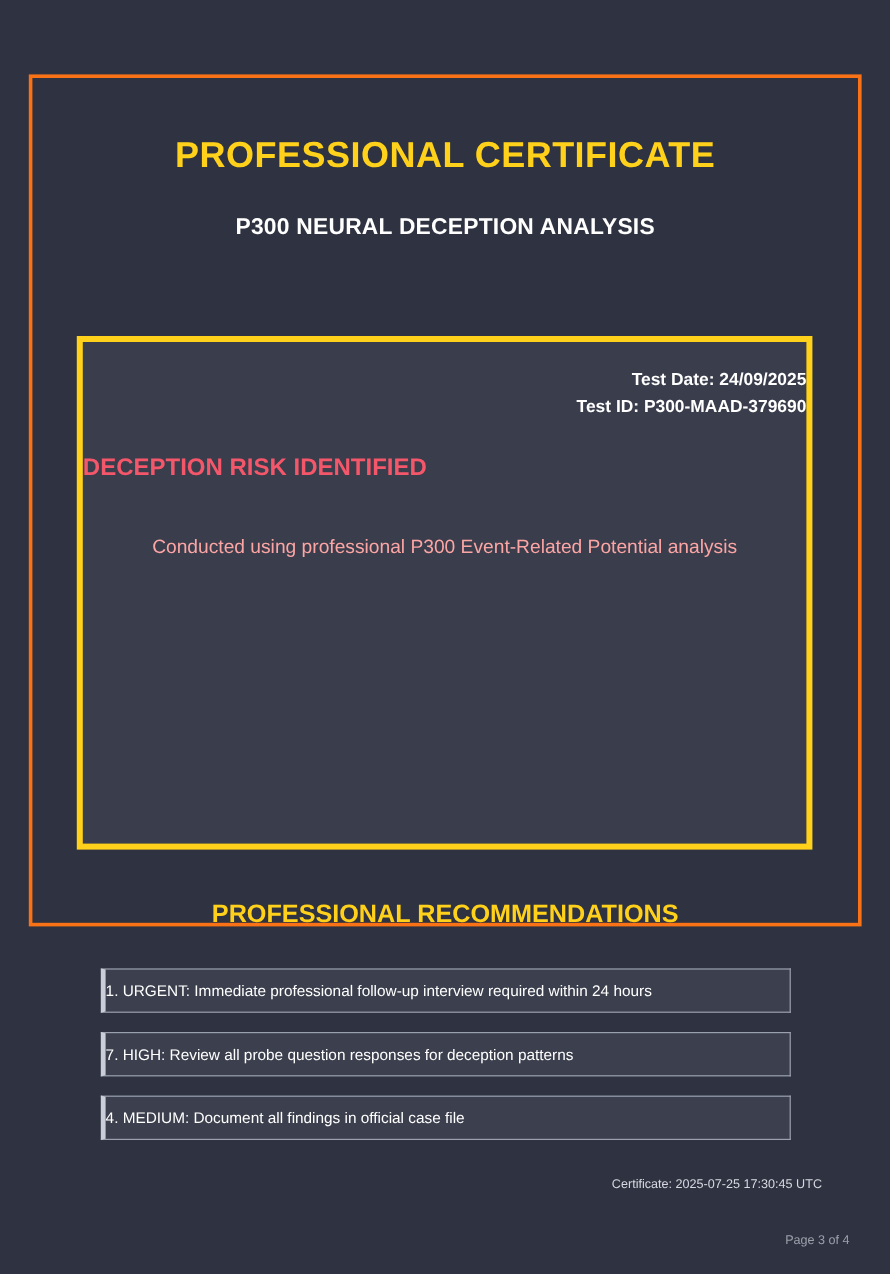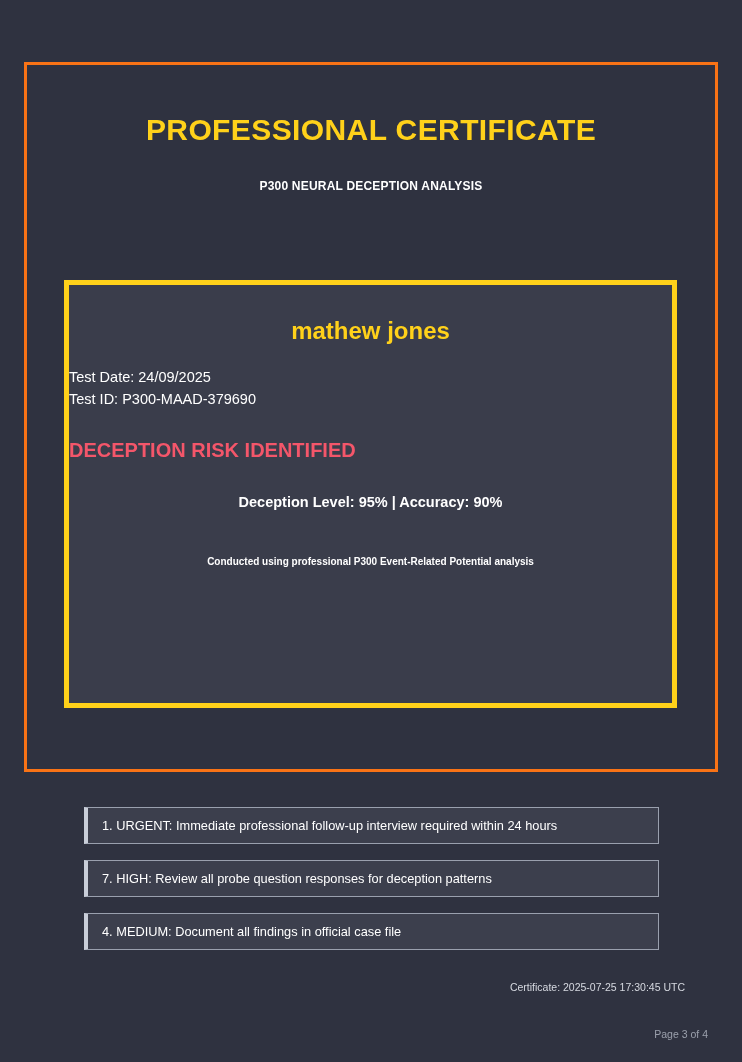--- a/index.html
+++ b/index.html
@@ -42,21 +42,21 @@
     color: #ffd11a;
     font-size: 30px;
     font-weight: bold;
     letter-spacing: 0.4px;
     margin-top: 48px;
   }
 
   .subtitle {
     text-align: center;
     color: #ffffff;
-    font-size: 12px;
+    font-size: 19px;
     font-weight: bold;
     letter-spacing: 0.2px;
     margin-top: 32px;
   }
 
   
   .inner-box {
     position: absolute;
     left: 37px;
     top: 215px;
@@ -76,24 +76,24 @@
 
   .subject-name {
     text-align: center;
     color: #ffd11a;
     font-size: 24px;
     font-weight: bold;
     margin-top: 32px;
   }
 
   .meta-line {
-    text-align: left;
+    text-align: right;
     font-size: 14.5px;
     color: #ffffff;
-    font-weight: normal;
+    font-weight: bold;
     margin-top: 24px;
   }
   .meta-line.second {
     margin-top: 6px;
   }
 
   .risk-status {
     text-align: left;
     color: #f4566a;
     font-size: 20px;
@@ -104,23 +104,23 @@
   .levels {
     text-align: center;
     font-size: 14.5px;
     font-weight: bold;
     color: #ffffff;
     margin-top: 32px;
   }
 
   .conducted-note {
     text-align: center;
-    font-size: 10px;
-    font-weight: bold;
-    color: #ffffff;
+    font-size: 16px;
+    font-weight: normal;
+    color: #fca5a5;
     margin-top: 46px;
   }
 
   .rec-heading {
     position: absolute;
     left: 0;
     right: 0;
     top: 685px;
     text-align: center;
     color: #ffd11a;
@@ -138,21 +138,20 @@
   .rec-item {
     box-sizing: border-box;
     width: 575px;
     height: 37px;
     background: #3c3f4d;
     border: 1px solid #9aa0ae;
     border-left: 4px solid #c9ced9;
     margin-bottom: 16px;
     display: flex;
     align-items: center;
-    padding-left: 14px;
     font-size: 12.8px;
     color: #ffffff;
     position: relative;
   }
   .rec-item.accent {
     border-bottom: 3px solid #ffd11a;
   }
 
   .cert-stamp {
     position: absolute;
@@ -176,28 +175,27 @@
 <body>
 
 <div class="page">
 
   <div class="cert-frame">
 
     <div class="title">PROFESSIONAL CERTIFICATE</div>
     <div class="subtitle">P300 NEURAL DECEPTION ANALYSIS</div>
 
     <div class="inner-box">
-      <div class="subject-name">mathew jones</div>
       <div class="meta-line">Test Date: 24/09/2025</div>
       <div class="meta-line second">Test ID: P300-MAAD-379690</div>
       <div class="risk-status">DECEPTION RISK IDENTIFIED</div>
-      <div class="levels">Deception Level: 95% | Accuracy: 90%</div>
       <div class="conducted-note">Conducted using professional P300 Event-Related Potential analysis</div>
     </div>
 
+    <div class="rec-heading">PROFESSIONAL RECOMMENDATIONS</div>
 
     <div class="rec-list">
       <div class="rec-item">1. URGENT: Immediate professional follow-up interview required within 24 hours</div>
       <div class="rec-item">7. HIGH: Review all probe question responses for deception patterns</div>
       <div class="rec-item">4. MEDIUM: Document all findings in official case file</div>
     </div>
 
     <div class="cert-stamp">Certificate: 2025-07-25 17:30:45 UTC</div>
 
   </div>

